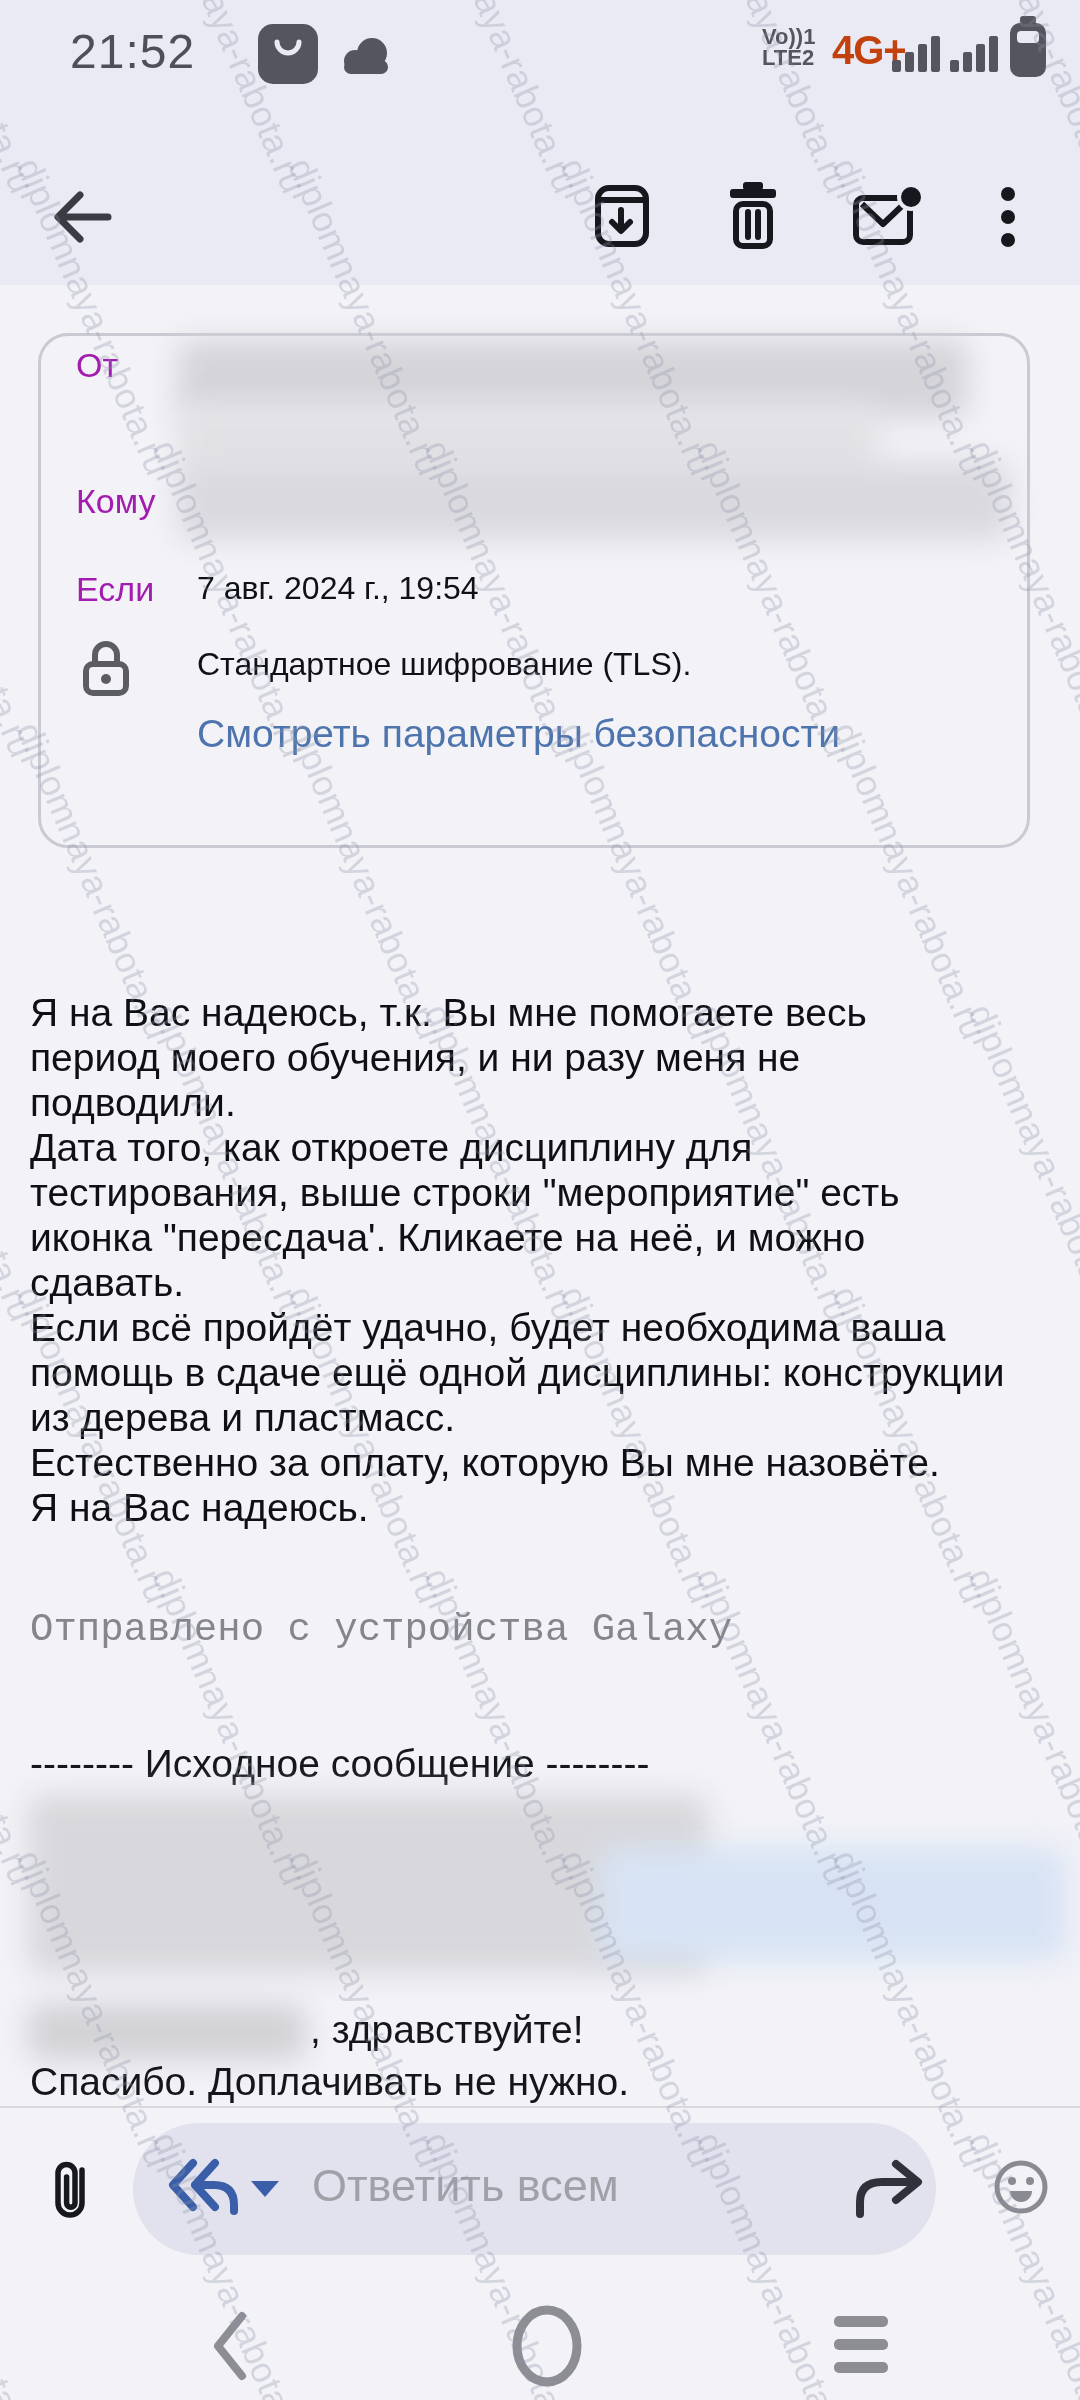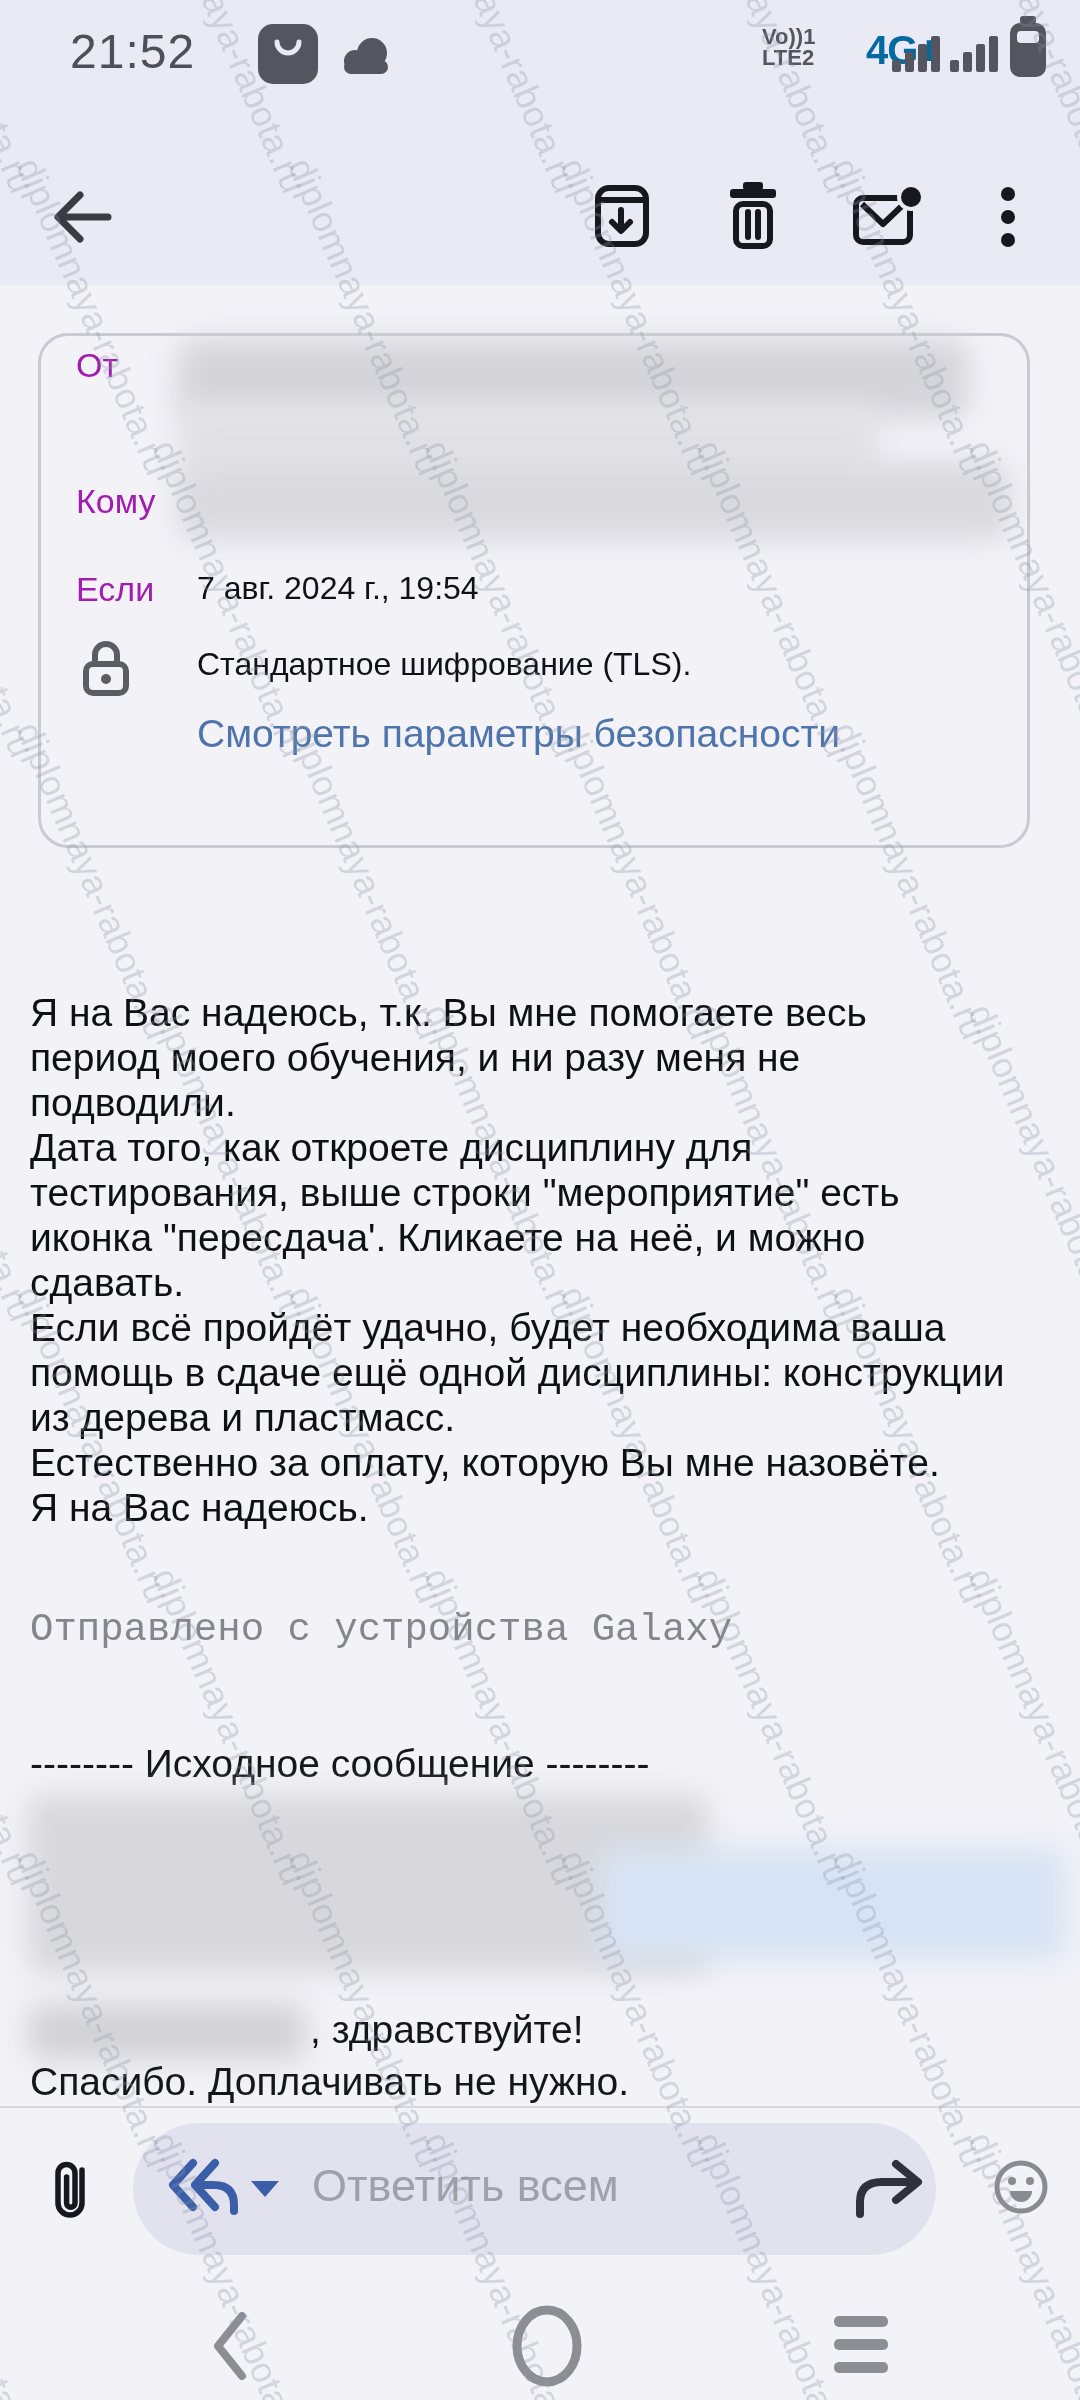--- a/index.html
+++ b/index.html
@@ -3,21 +3,21 @@
 <meta charset="utf-8">
 <style>
   html,body{margin:0;padding:0;}
   body{font-family:"Liberation Sans", sans-serif; background:#888;}
   .screen{position:relative;width:1080px;height:2400px;background:#f2f2f7;overflow:hidden;margin:0 auto;}
   .abs{position:absolute;}
   
   .top-chrome{left:0;top:0;width:1080px;height:285px;background:#e9eaf3;}
   .time{left:70px;top:24px;font-size:48px;font-weight:500;color:#4e4f58;letter-spacing:1px;}
   .volte{left:762px;top:26px;color:#54555e;font-size:22px;font-weight:700;line-height:21px;letter-spacing:0px;text-align:left;}
-  .net{left:832px;top:28px;color:#0369a1;font-size:40px;font-weight:600;letter-spacing:-1px;margin-left:34px;}
+  .net{left:832px;top:28px;color:#c2410c;font-size:40px;font-weight:600;letter-spacing:-1px;}
   
   .hcard{left:38px;top:333px;width:992px;height:515px;border:3px solid #c9cad2;border-radius:30px;box-sizing:border-box;background:transparent;}
   .lbl{color:#a21caf;font-size:34px;}
   .val{color:#101116;font-size:32px;}
   .link{color:#4d74ad;font-size:39px;}
   .blur-blob{filter:blur(14px);border-radius:16px;}
   
   .mailbody{left:30px;top:990px;width:975px;color:#0f1013;font-size:39px;line-height:45px;}
   .mailbody p{margin:0;}
   .graytxt{color:#85868c;font-size:39px;}

